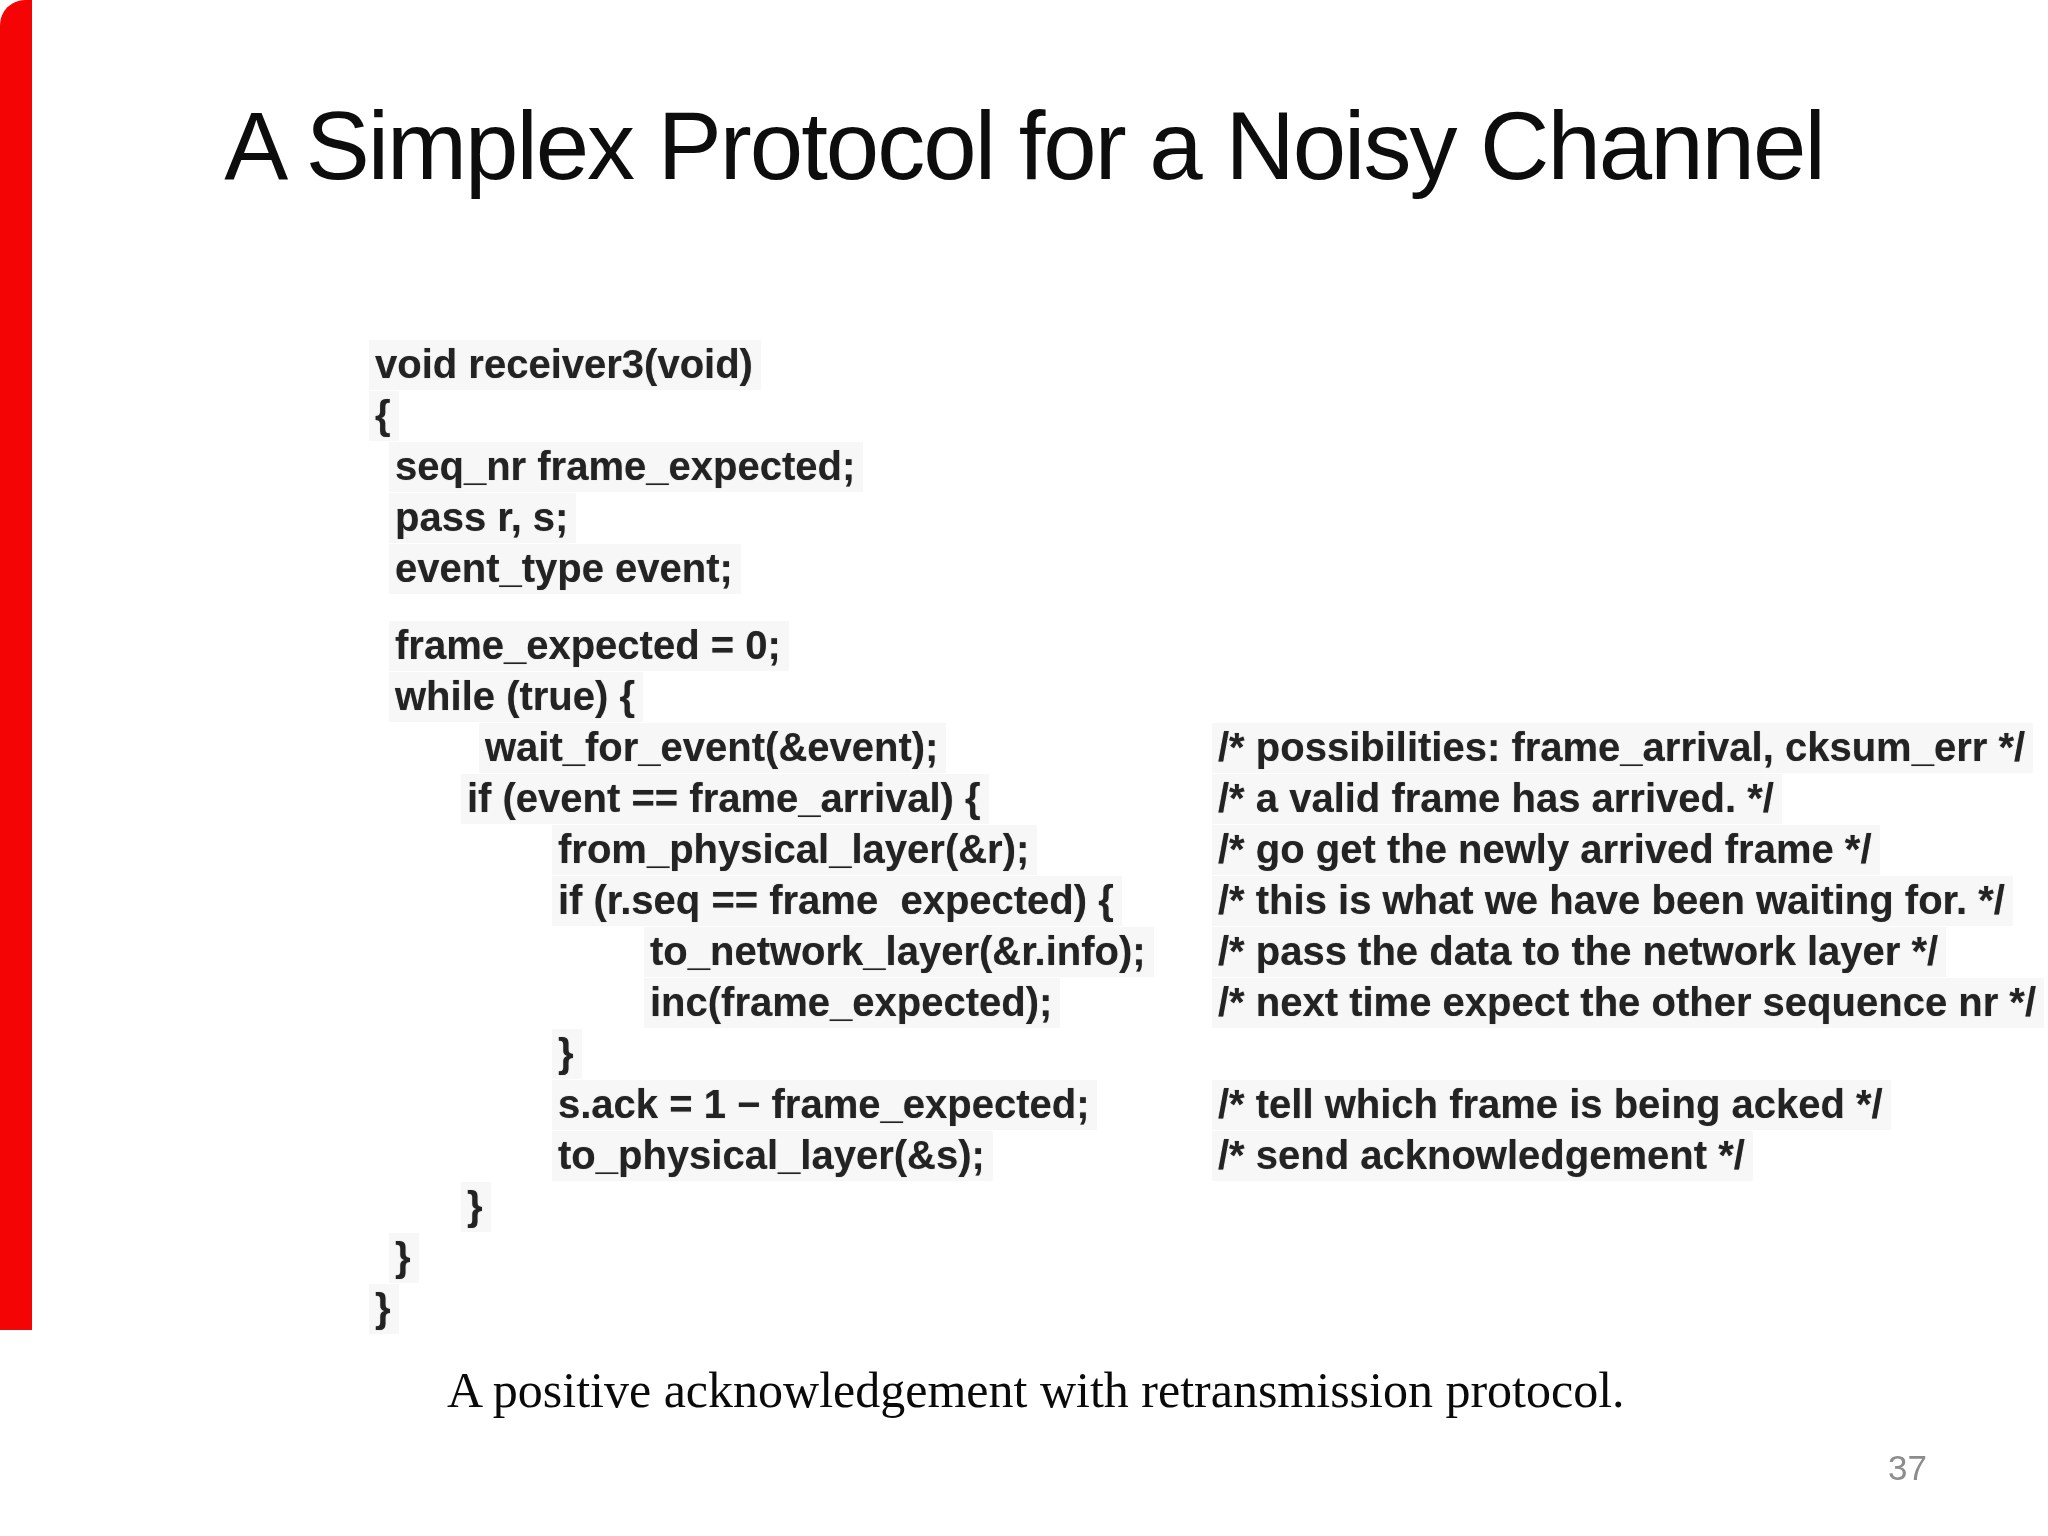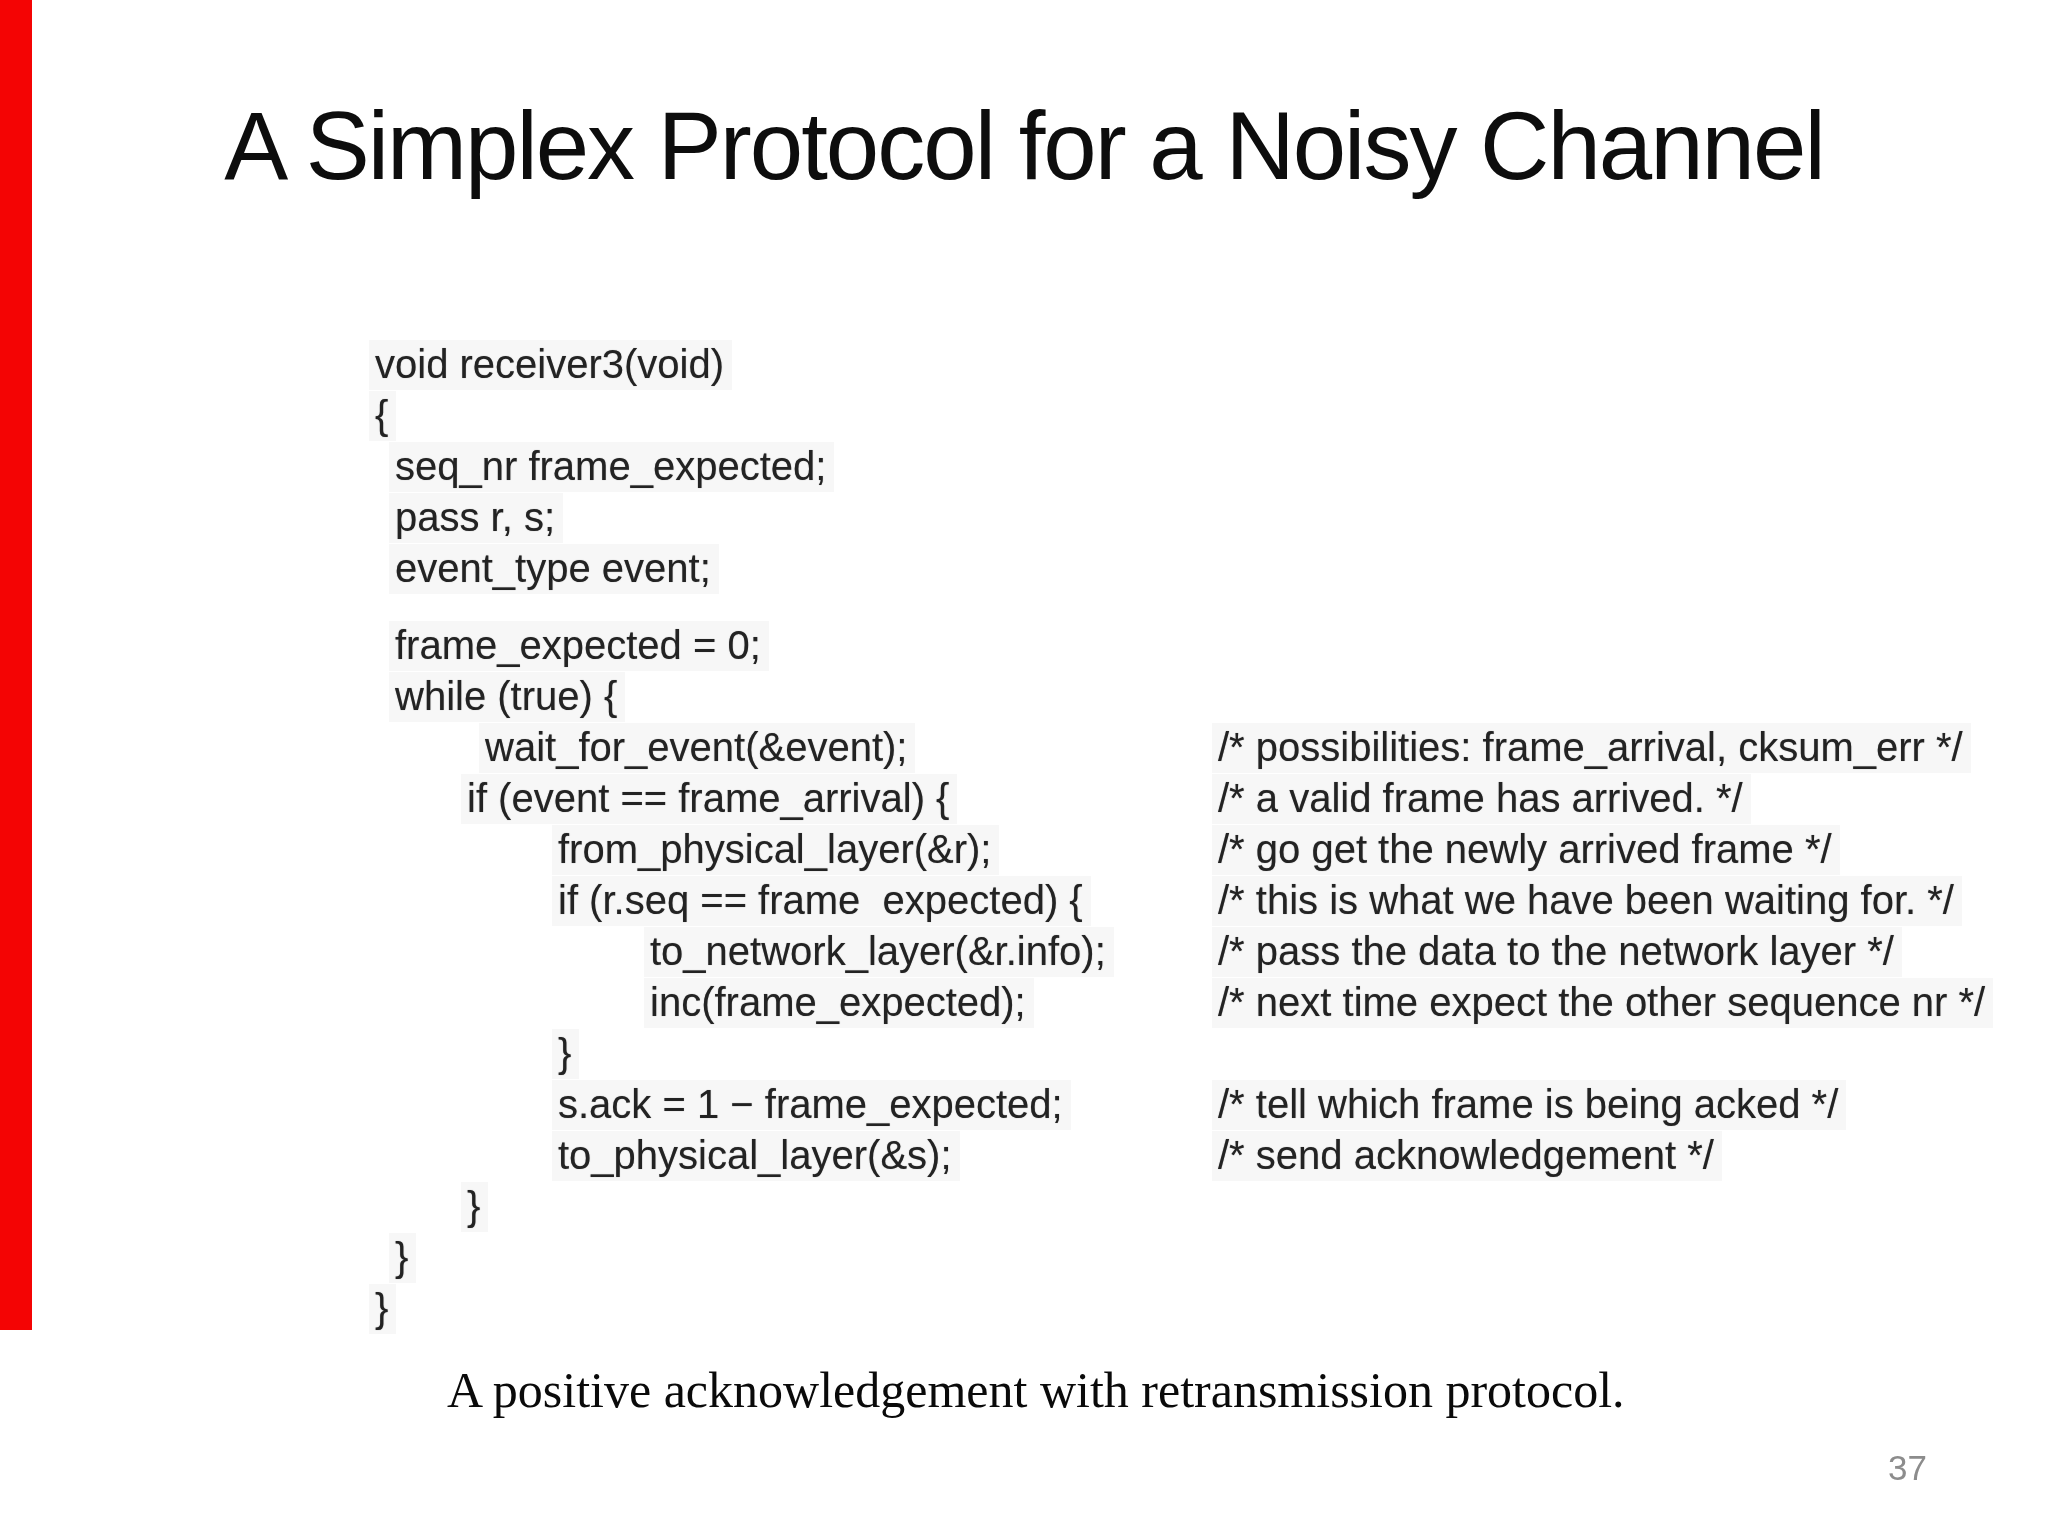--- a/index.html
+++ b/index.html
@@ -3,20 +3,21 @@
 <meta charset="utf-8">
 <style>
   html, body { margin: 0; padding: 0; background: #ffffff; }
   .slide {
     position: relative;
     width: 2048px;
     height: 1536px;
     background: #ffffff;
     overflow: hidden;
     font-family: "Liberation Sans", "DejaVu Sans", sans-serif;
+    border-radius: 25px;
   }
   .accent-bar {
     position: absolute;
     left: 0; top: 0;
     width: 32px; height: 1330px;
   }
   .title {
     position: absolute;
     left: 0; right: 0; top: 98px;
     text-align: center;
@@ -25,21 +26,21 @@
     letter-spacing: -2px;
     color: #0d0d0d;
     white-space: nowrap;
   }
   .code-block {
     position: absolute;
     left: 0; top: 0; right: 0; bottom: 0;
   }
   .code-row {
     position: absolute;
-    left: 0; width: 100%; height: 51px;
+    left: 0; width: 100%; height: 51px; font-weight: bold;
   }
   .code-text, .code-comment {
     position: absolute;
     top: 0;
     font-size: 40px;
     line-height: 48px;
     color: #232323;
     white-space: pre;
     text-shadow: 0 0 1px rgba(40,40,40,0.45);
     background: rgba(90,90,90,0.05);

